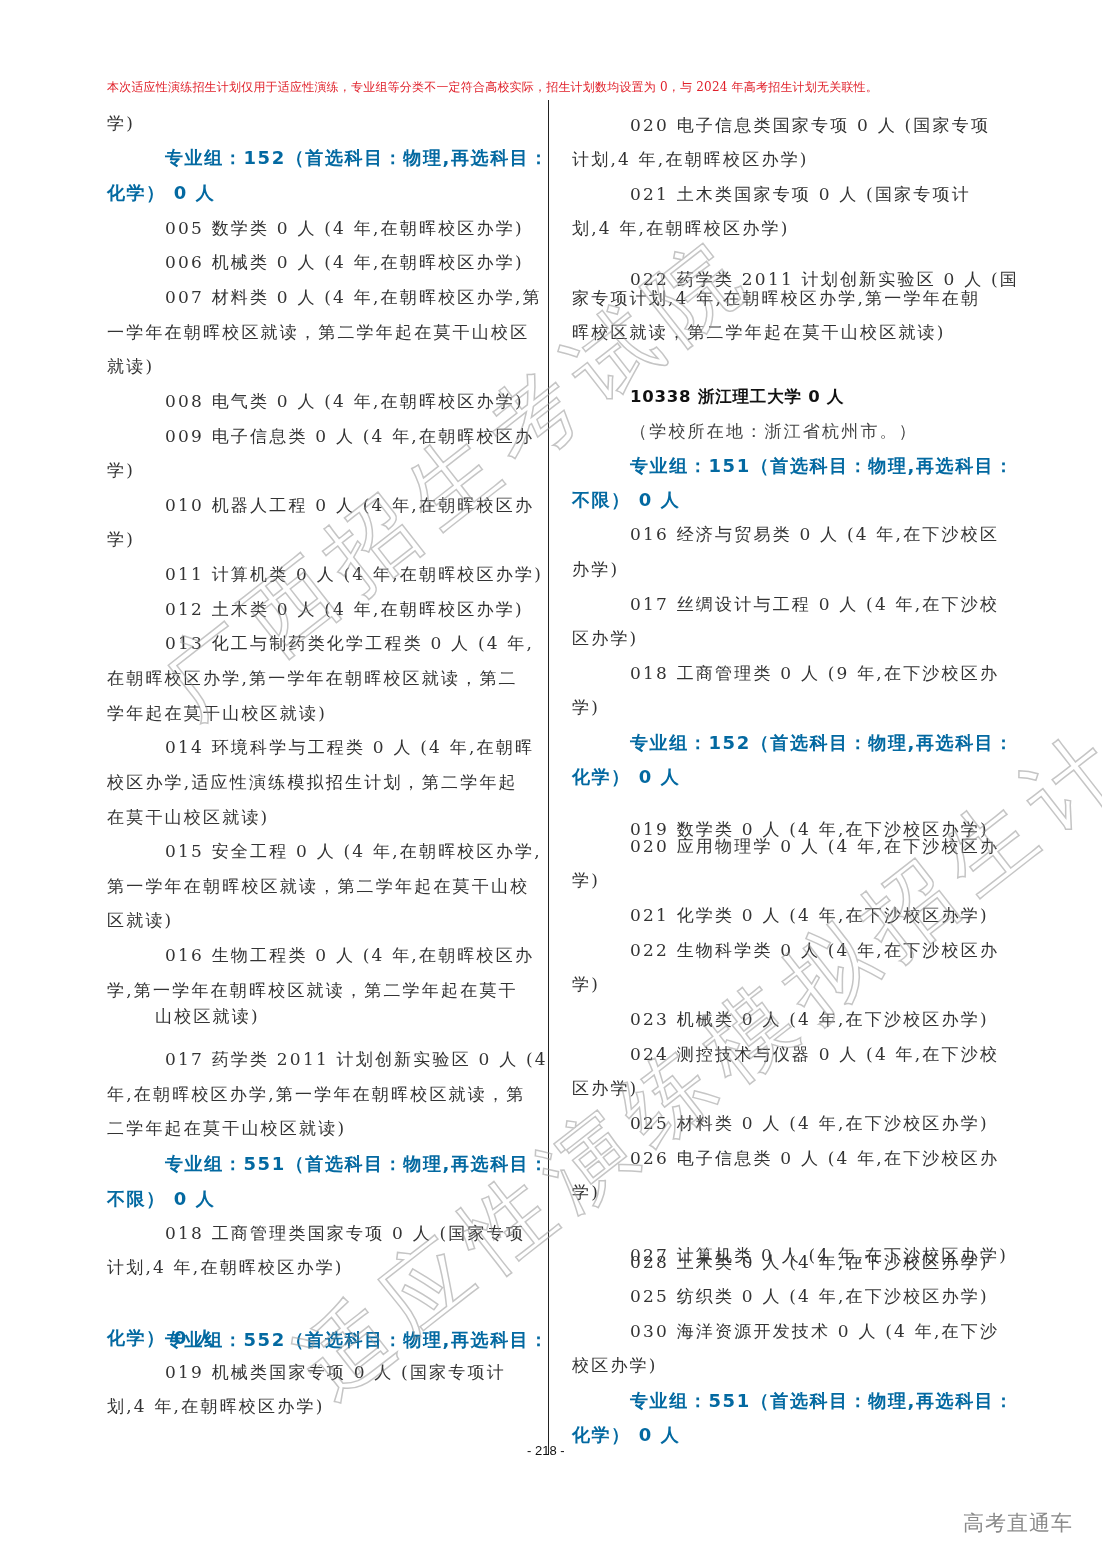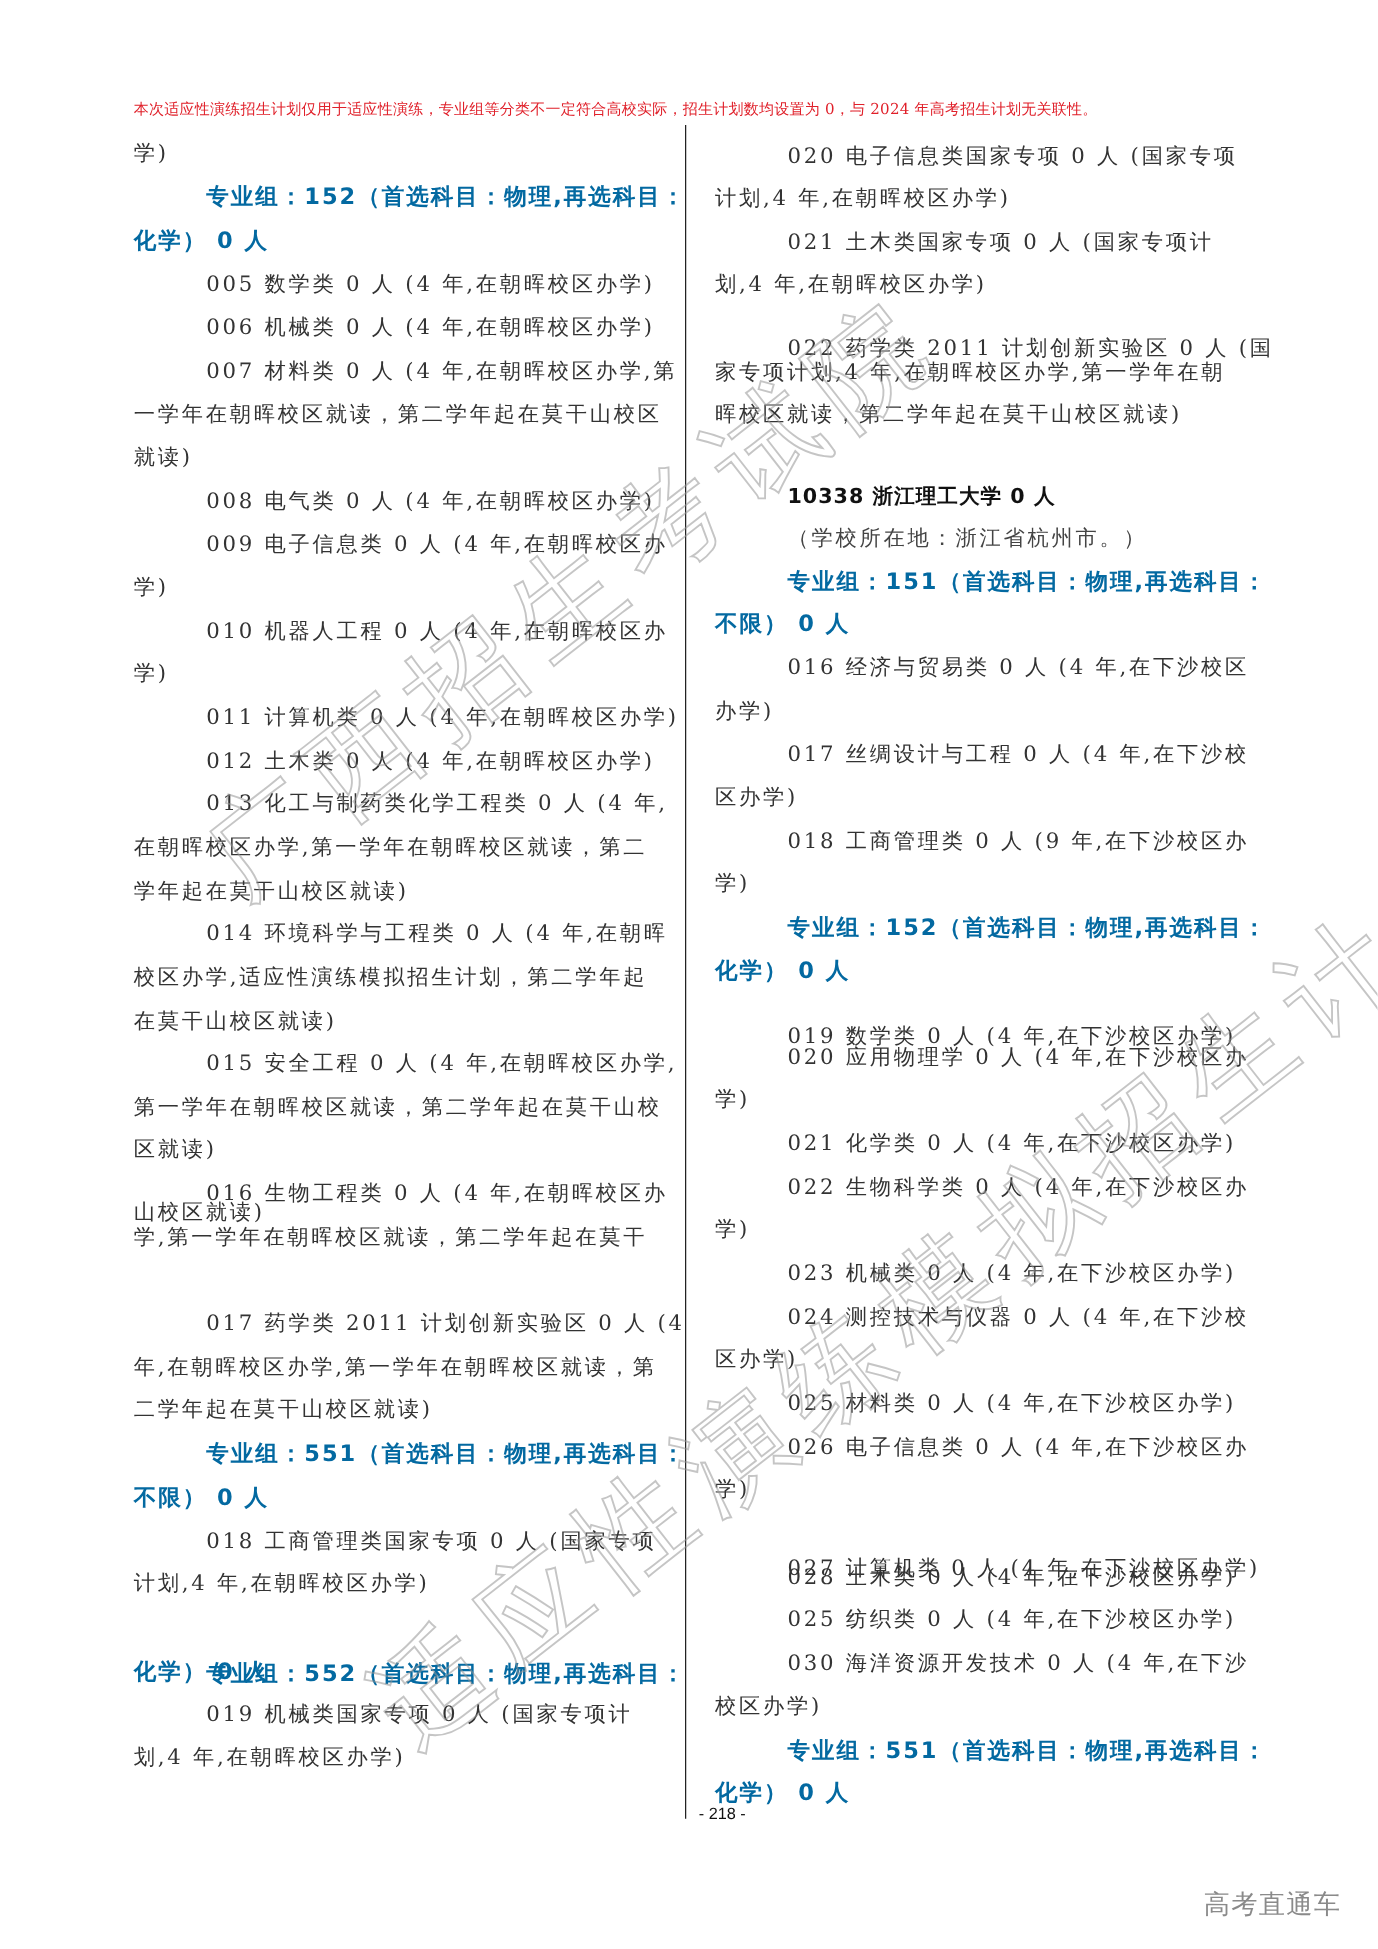--- a/index.html
+++ b/index.html
@@ -9,21 +9,21 @@
             font-family:"DejaVu Serif","Liberation Serif",serif; white-space:nowrap; letter-spacing:0.2px; }
   .col { position:absolute; top:104px; width:425px; }
   .col.left { left:107px; }
   .col.right { left:572px; }
   .divider { position:absolute; left:548px; top:100px; width:1px; height:1355px; background:#222; }
   .line { position:absolute; left:0; white-space:nowrap; font-size:17px; line-height:20px; letter-spacing:2.2px; color:#333; }
   .line.indent { left:58px; }
   .line.bold { font-weight:bold; color:#0369a1; letter-spacing:1.6px; font-family:"DejaVu Sans","Liberation Sans",sans-serif; font-size:18px; }
   .line.school { left:58px; font-weight:bold; color:#111; font-family:"DejaVu Sans","Liberation Sans",sans-serif; font-size:16.5px; letter-spacing:0.8px; }
   .line.loc { left:58px; color:#444; }
-  .pagenum { position:absolute; left:527px; top:1443px; font-size:13px; color:#111; font-family:"Liberation Sans","DejaVu Sans",sans-serif;margin-left:32px; }
+  .pagenum { position:absolute; left:527px; top:1443px; font-size:13px; color:#111; font-family:"Liberation Sans","DejaVu Sans",sans-serif; }
   .brand { position:absolute; left:963px; top:1509px; font-size:21px; color:#8a8a8a; font-family:"DejaVu Sans","Liberation Sans",sans-serif; letter-spacing:1px; }
   .wm { position:absolute; left:140px; top:650px; font-size:88px; color:rgba(120,120,120,0.0); -webkit-text-stroke:1.5px rgba(150,150,150,0.55);
         transform:rotate(-38deg); transform-origin:left top; white-space:nowrap; letter-spacing:14px; pointer-events:none;
         font-family:"DejaVu Sans","Liberation Sans",sans-serif; font-weight:200; }
   .wm2 { left:275px; top:1330px; }
 </style>
 </head>
 <body>
 
 <div class="notice">本次适应性演练招生计划仅用于适应性演练，专业组等分类不一定符合高校实际，招生计划数均设置为 0，与 2024 年高考招生计划无关联性。</div>
@@ -50,21 +50,21 @@
     <div class="line" style="top: 564px;">在朝晖校区办学,第一学年在朝晖校区就读，第二</div>
     <div class="line" style="top: 599px;">学年起在莫干山校区就读)</div>
     <div class="line indent" style="top: 633px;">014 环境科学与工程类 0 人 (4 年,在朝晖</div>
     <div class="line" style="top: 668px;">校区办学,适应性演练模拟招生计划，第二学年起</div>
     <div class="line" style="top: 703px;">在莫干山校区就读)</div>
     <div class="line indent" style="top: 737px;">015 安全工程 0 人 (4 年,在朝晖校区办学,</div>
     <div class="line" style="top: 772px;">第一学年在朝晖校区就读，第二学年起在莫干山校</div>
     <div class="line" style="top: 806px;">区就读)</div>
     <div class="line indent" style="top: 841px;">016 生物工程类 0 人 (4 年,在朝晖校区办</div>
     <div class="line" style="top: 876px;">学,第一学年在朝晖校区就读，第二学年起在莫干</div>
-    <div class="line" style="top: 856px;">山校区就读)</div>
+    <div class="line" style="top: 902px; margin-left: 48px;">山校区就读)</div>
     <div class="line indent" style="top: 945px;">017 药学类 2011 计划创新实验区 0 人 (4</div>
     <div class="line" style="top: 980px;">年,在朝晖校区办学,第一学年在朝晖校区就读，第</div>
     <div class="line" style="top: 1014px;">二学年起在莫干山校区就读)</div>
     <div class="line bold indent" style="top: 1050px;">专业组：551（首选科目：物理,再选科目：</div>
     <div class="line bold" style="top: 1085px;">不限） 0 人</div>
     <div class="line indent" style="top: 1119px;">018 工商管理类国家专项 0 人 (国家专项</div>
     <div class="line" style="top: 1153px;">计划,4 年,在朝晖校区办学)</div>
     <div class="line bold indent" style="top: 1189px; margin-top: 37px;">专业组：552（首选科目：物理,再选科目：</div>
     <div class="line bold" style="top: 1224px;">化学） 0 人</div>
     <div class="line indent" style="top: 1258px;">019 机械类国家专项 0 人 (国家专项计</div>

